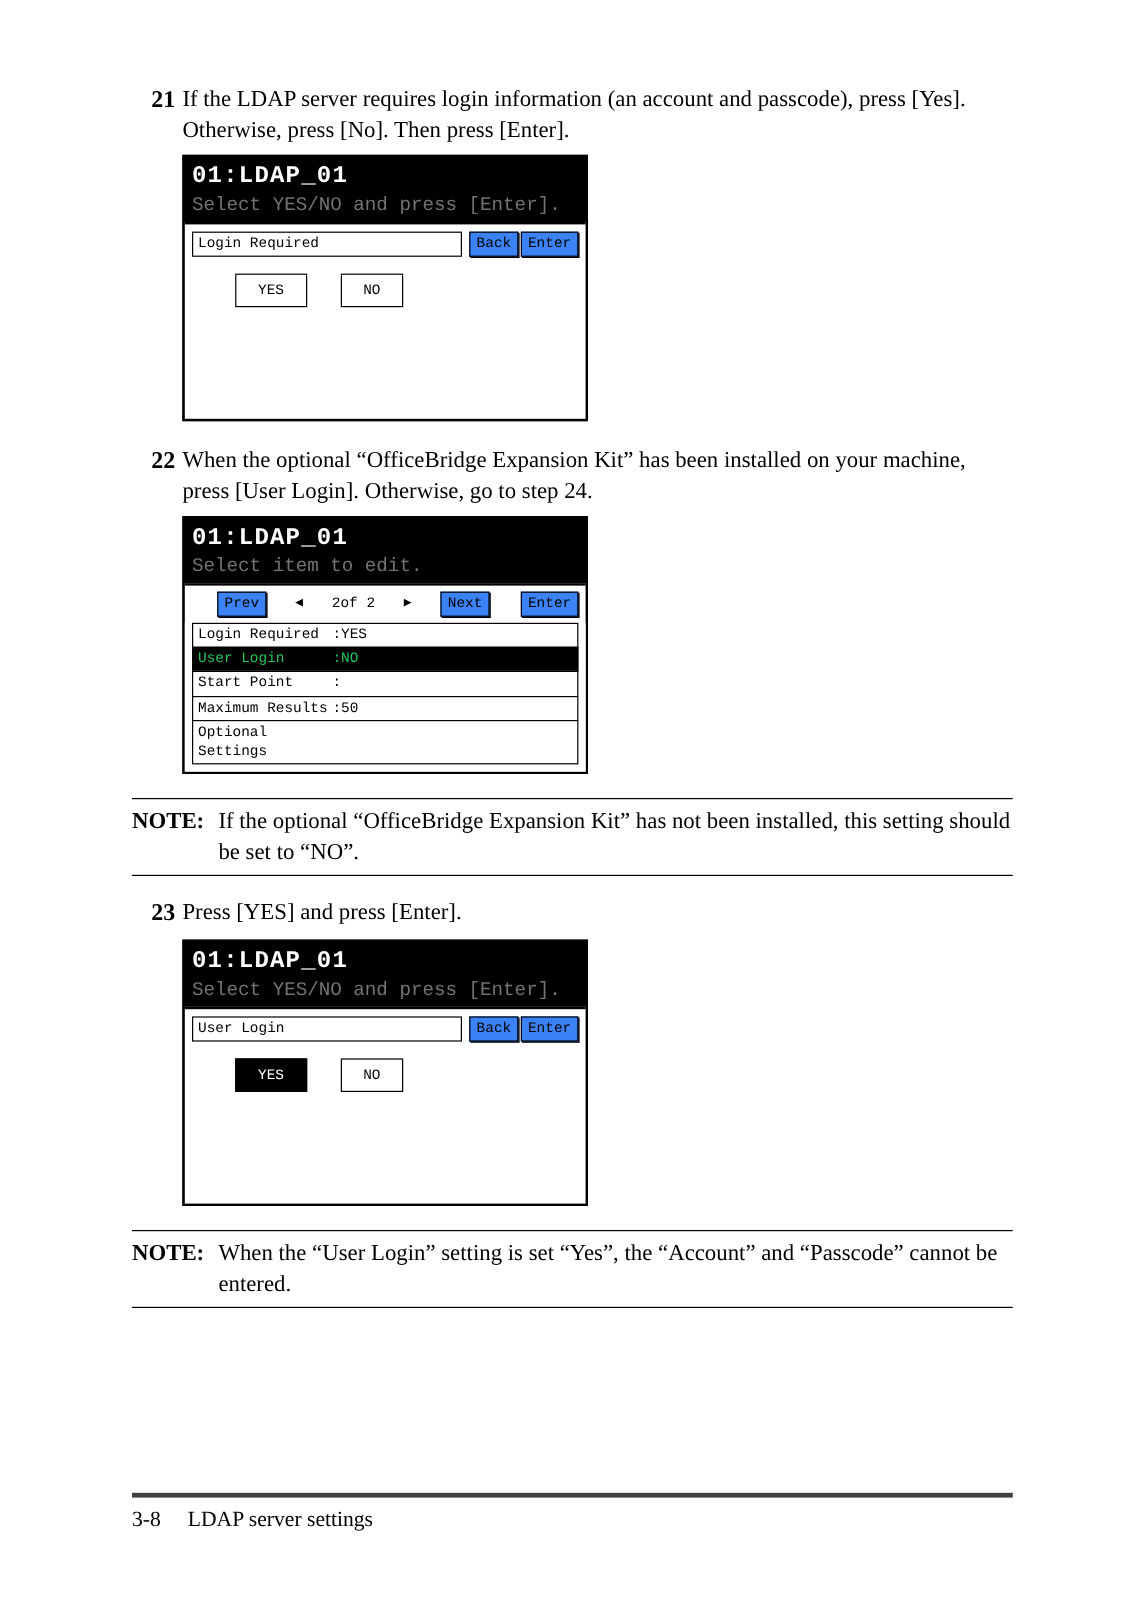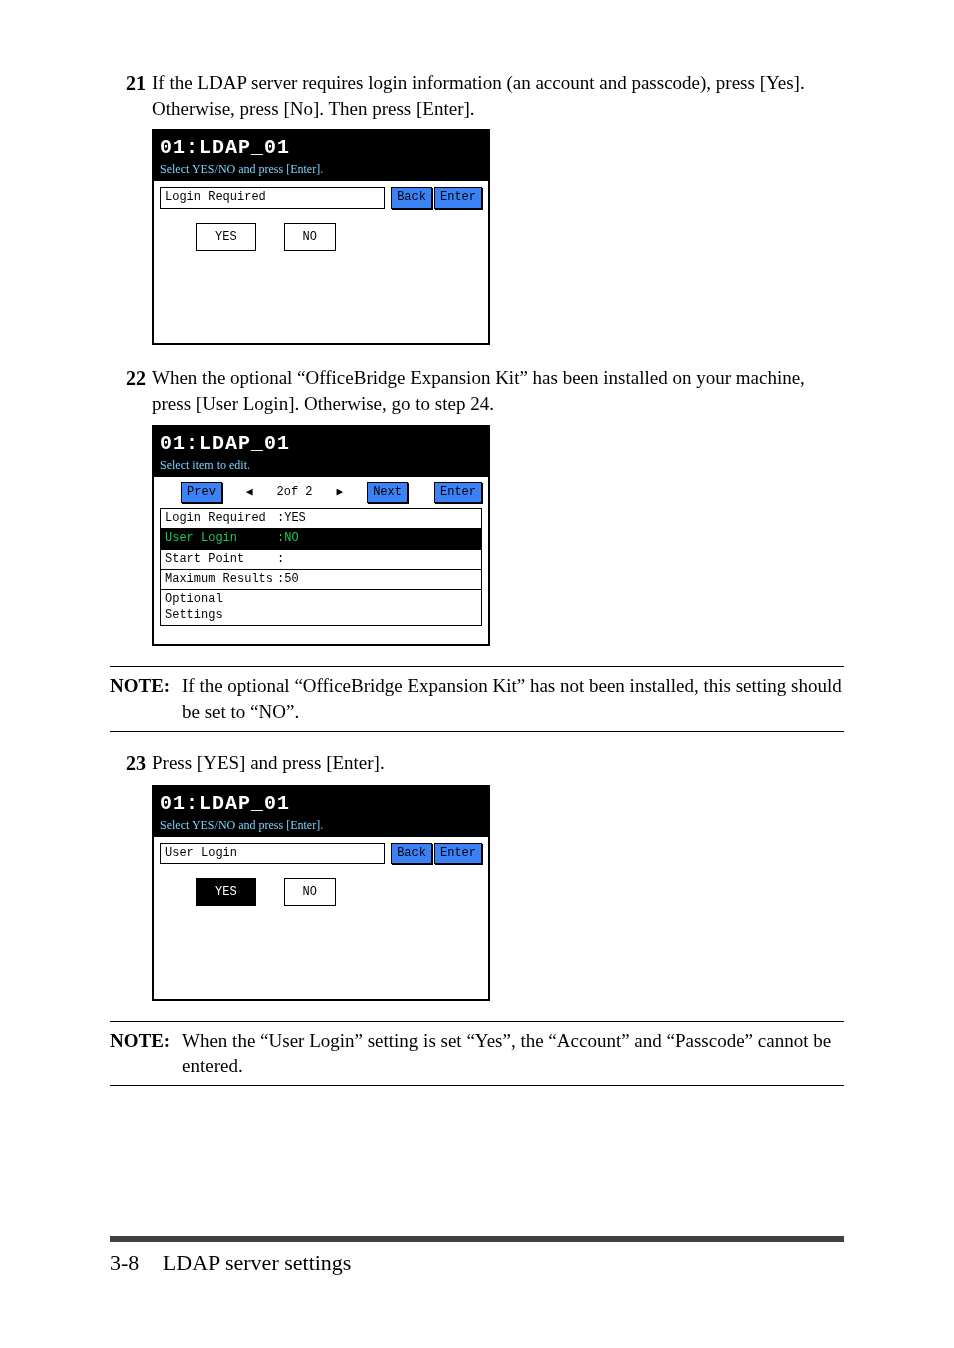--- a/index.html
+++ b/index.html
@@ -3,21 +3,21 @@
 <meta charset="utf-8">
 <style>
   html,body{margin:0;padding:0;background:#fff;color:#000;font-family:"Times New Roman",Times,serif;font-size:19px;line-height:1.35}
   .page{width:954px;min-height:1348px;margin:0 auto;position:relative;padding:70px 110px 0 110px;box-sizing:border-box}
   .step{display:flex;margin-bottom:8px}
   .step-num{font-family:"Times New Roman",Times,serif;font-weight:bold;font-size:20px;width:36px;flex-shrink:0;text-align:right;padding-right:6px}
   .step-text{flex:1}
   .lcd{width:334px;margin:6px 0 20px 42px;background:#000;border:2px solid #000}
   .lcd .hdr{padding:3px 6px 2px 6px}
   .lcd .title{font-family:"Lucida Console","Courier New",monospace;font-weight:bold;font-size:20px;color:#fff;letter-spacing:1px}
-  .lcd .sub{font-family:Liberation Serif, serif;font-size:12px;color:#7dd3fc}
+  .lcd .sub{font-family:Liberation Mono, monospace;font-size:16px;color:#737373}
   .pane{background:#fff;margin:0;border-top:2px solid #000;padding:6px 6px 10px 6px;min-height:164px;box-sizing:border-box;position:relative}
   .pane2{background:#fff;margin:0;border-top:2px solid #000;padding:0;box-sizing:border-box;position:relative}
   .rowline{display:flex;align-items:center;justify-content:space-between}
   .field-box{border:1px solid #000;font-family:"Lucida Console","Courier New",monospace;font-size:12px;padding:1px 4px 2px 4px;margin-right:6px;background:#fff}
   .field-wide{flex:1}
   .btn{display:inline-block;border:1px solid #000;font-family:"Lucida Console","Courier New",monospace;font-size:12px;padding:1px 5px 2px 5px;background:#3b82f6;box-shadow:1px 1px 0 #000}
   .btn+.btn{margin-left:2px}
   .yn{display:flex;gap:28px;margin:14px 0 0 36px}
   .yn .opt{border:1px solid #000;font-family:"Lucida Console","Courier New",monospace;font-size:12px;padding:5px 18px;background:#fff}
   .yn .opt.sel{background:#000;color:#fff}
@@ -25,21 +25,21 @@
   .navmid{display:flex;align-items:center;gap:24px}
   .tri{font-size:11px}
   .listpane{background:#fff}
   .li{border:1px solid #000;margin:0 6px 0 6px;padding:1px 4px 2px 4px;font-family:"Lucida Console","Courier New",monospace;font-size:12px;background:#fff}
   .li + .li{margin-top:-1px}
   .li.sel{background:#000;color:#22c55e}
   .li .lab{display:inline-block;width:112px}
   .note-block{border-top:1px solid #000;border-bottom:1px solid #000;padding:6px 0;margin:6px 0 18px 0;display:flex}
   .note-label{font-weight:bold;width:72px;flex-shrink:0}
   .note-text{flex:1}
-  .footer{position:absolute;left:110px;right:110px;bottom:70px;border-top:6px solid #404040;padding-top:6px;font-size:22px}
+  .footer{position:absolute;left:110px;right:110px;bottom:70px;border-top:4px solid #404040;padding-top:6px;font-size:18px}
   .footer .pg{margin-right:18px}
 </style>
 </head>
 <body>
 
 <div class="page">
 
   <div class="step">
     <div class="step-num">21</div>
     <div class="step-text">If the LDAP server requires login information (an account and passcode), press [Yes]. Otherwise, press [No]. Then press [Enter].</div>
@@ -78,21 +78,21 @@
         <div class="navmid">
           <span class="btn">Prev</span>
           <span class="tri">◀</span>
           <span>2of 2</span>
           <span class="tri">▶</span>
           <span class="btn">Next</span>
         </div>
         <span style="width:18px"></span>
         <span class="btn">Enter</span>
       </div>
-      <div class="listpane" style="padding-bottom:18px">
+      <div class="listpane" style="padding-bottom:6px">
         <div class="li"><span class="lab">Login Required</span><span>:YES</span></div>
         <div class="li sel"><span class="lab">User Login</span><span>:NO</span></div>
         <div class="li"><span class="lab">Start Point</span><span>:</span></div>
         <div class="li"><span class="lab">Maximum Results</span><span>:50</span></div>
         <div class="li"><span class="lab">Optional Settings</span><span></span></div>
       </div>
     </div>
   </div>
 
   <div class="note-block">

